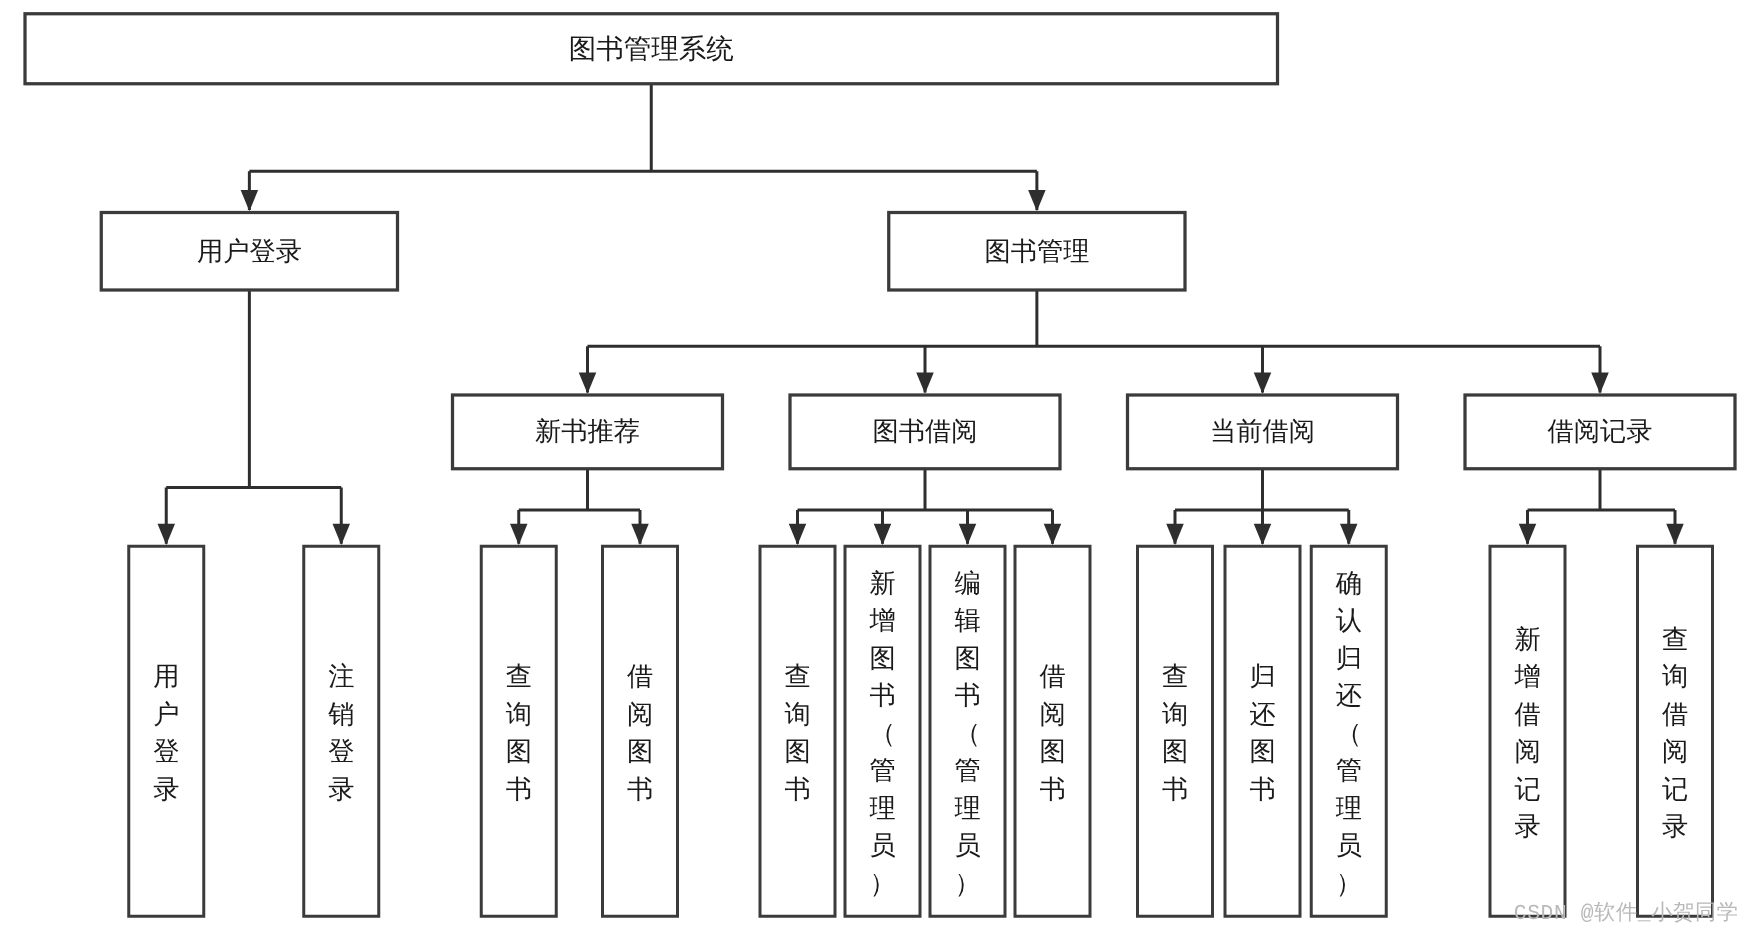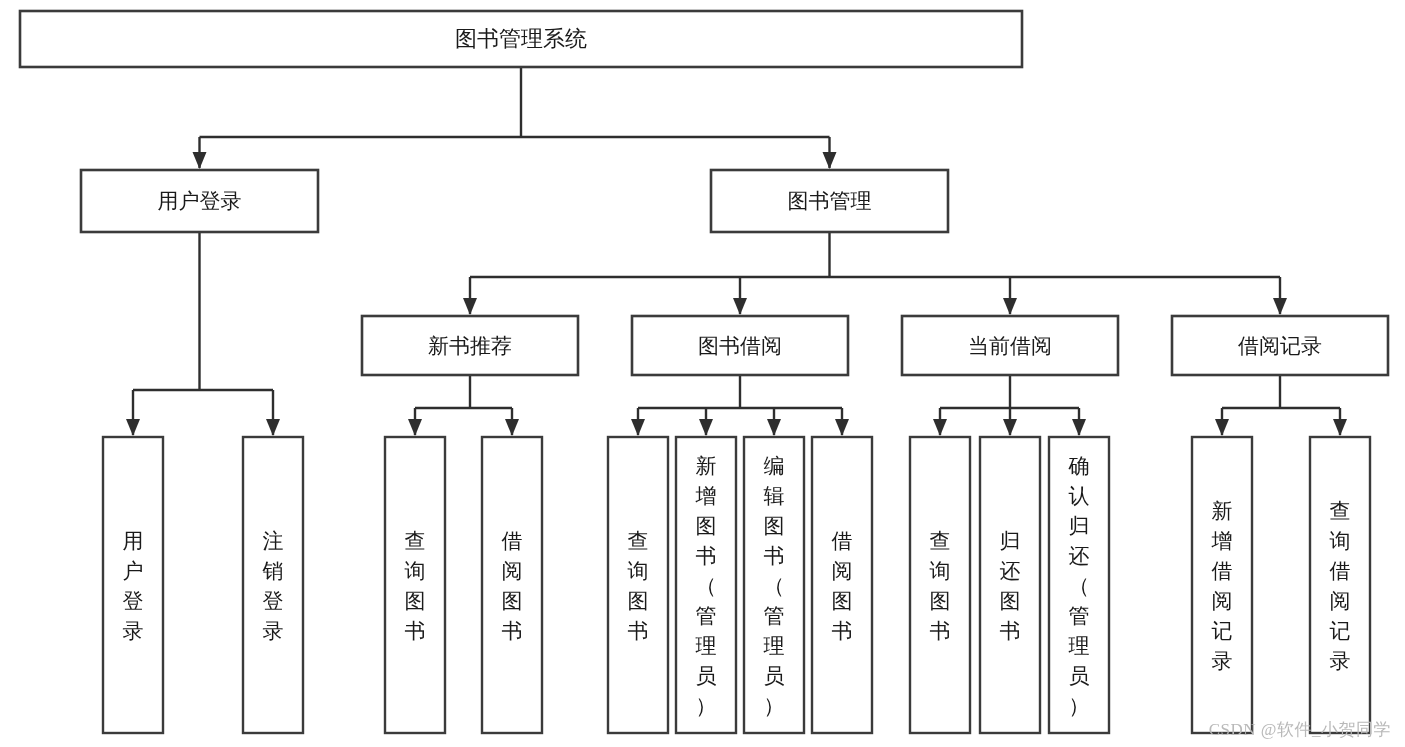--- a/index.html
+++ b/index.html
@@ -58,21 +58,21 @@
     fill: none;
   }
   .arrow-head {
     fill: #2e2e2e;
     stroke: none;
   }
   .watermark {
     position: absolute;
     right: 14px;
     bottom: 6px;
-    font-family: Liberation Serif, serif;
+    font-family: Liberation Mono, monospace;
     font-size: 17px;
     color: #b9b9b9;
     letter-spacing: 0.5px;
     white-space: nowrap;
     pointer-events: none;
   }
 </style>
 </head>
 <body>
 

